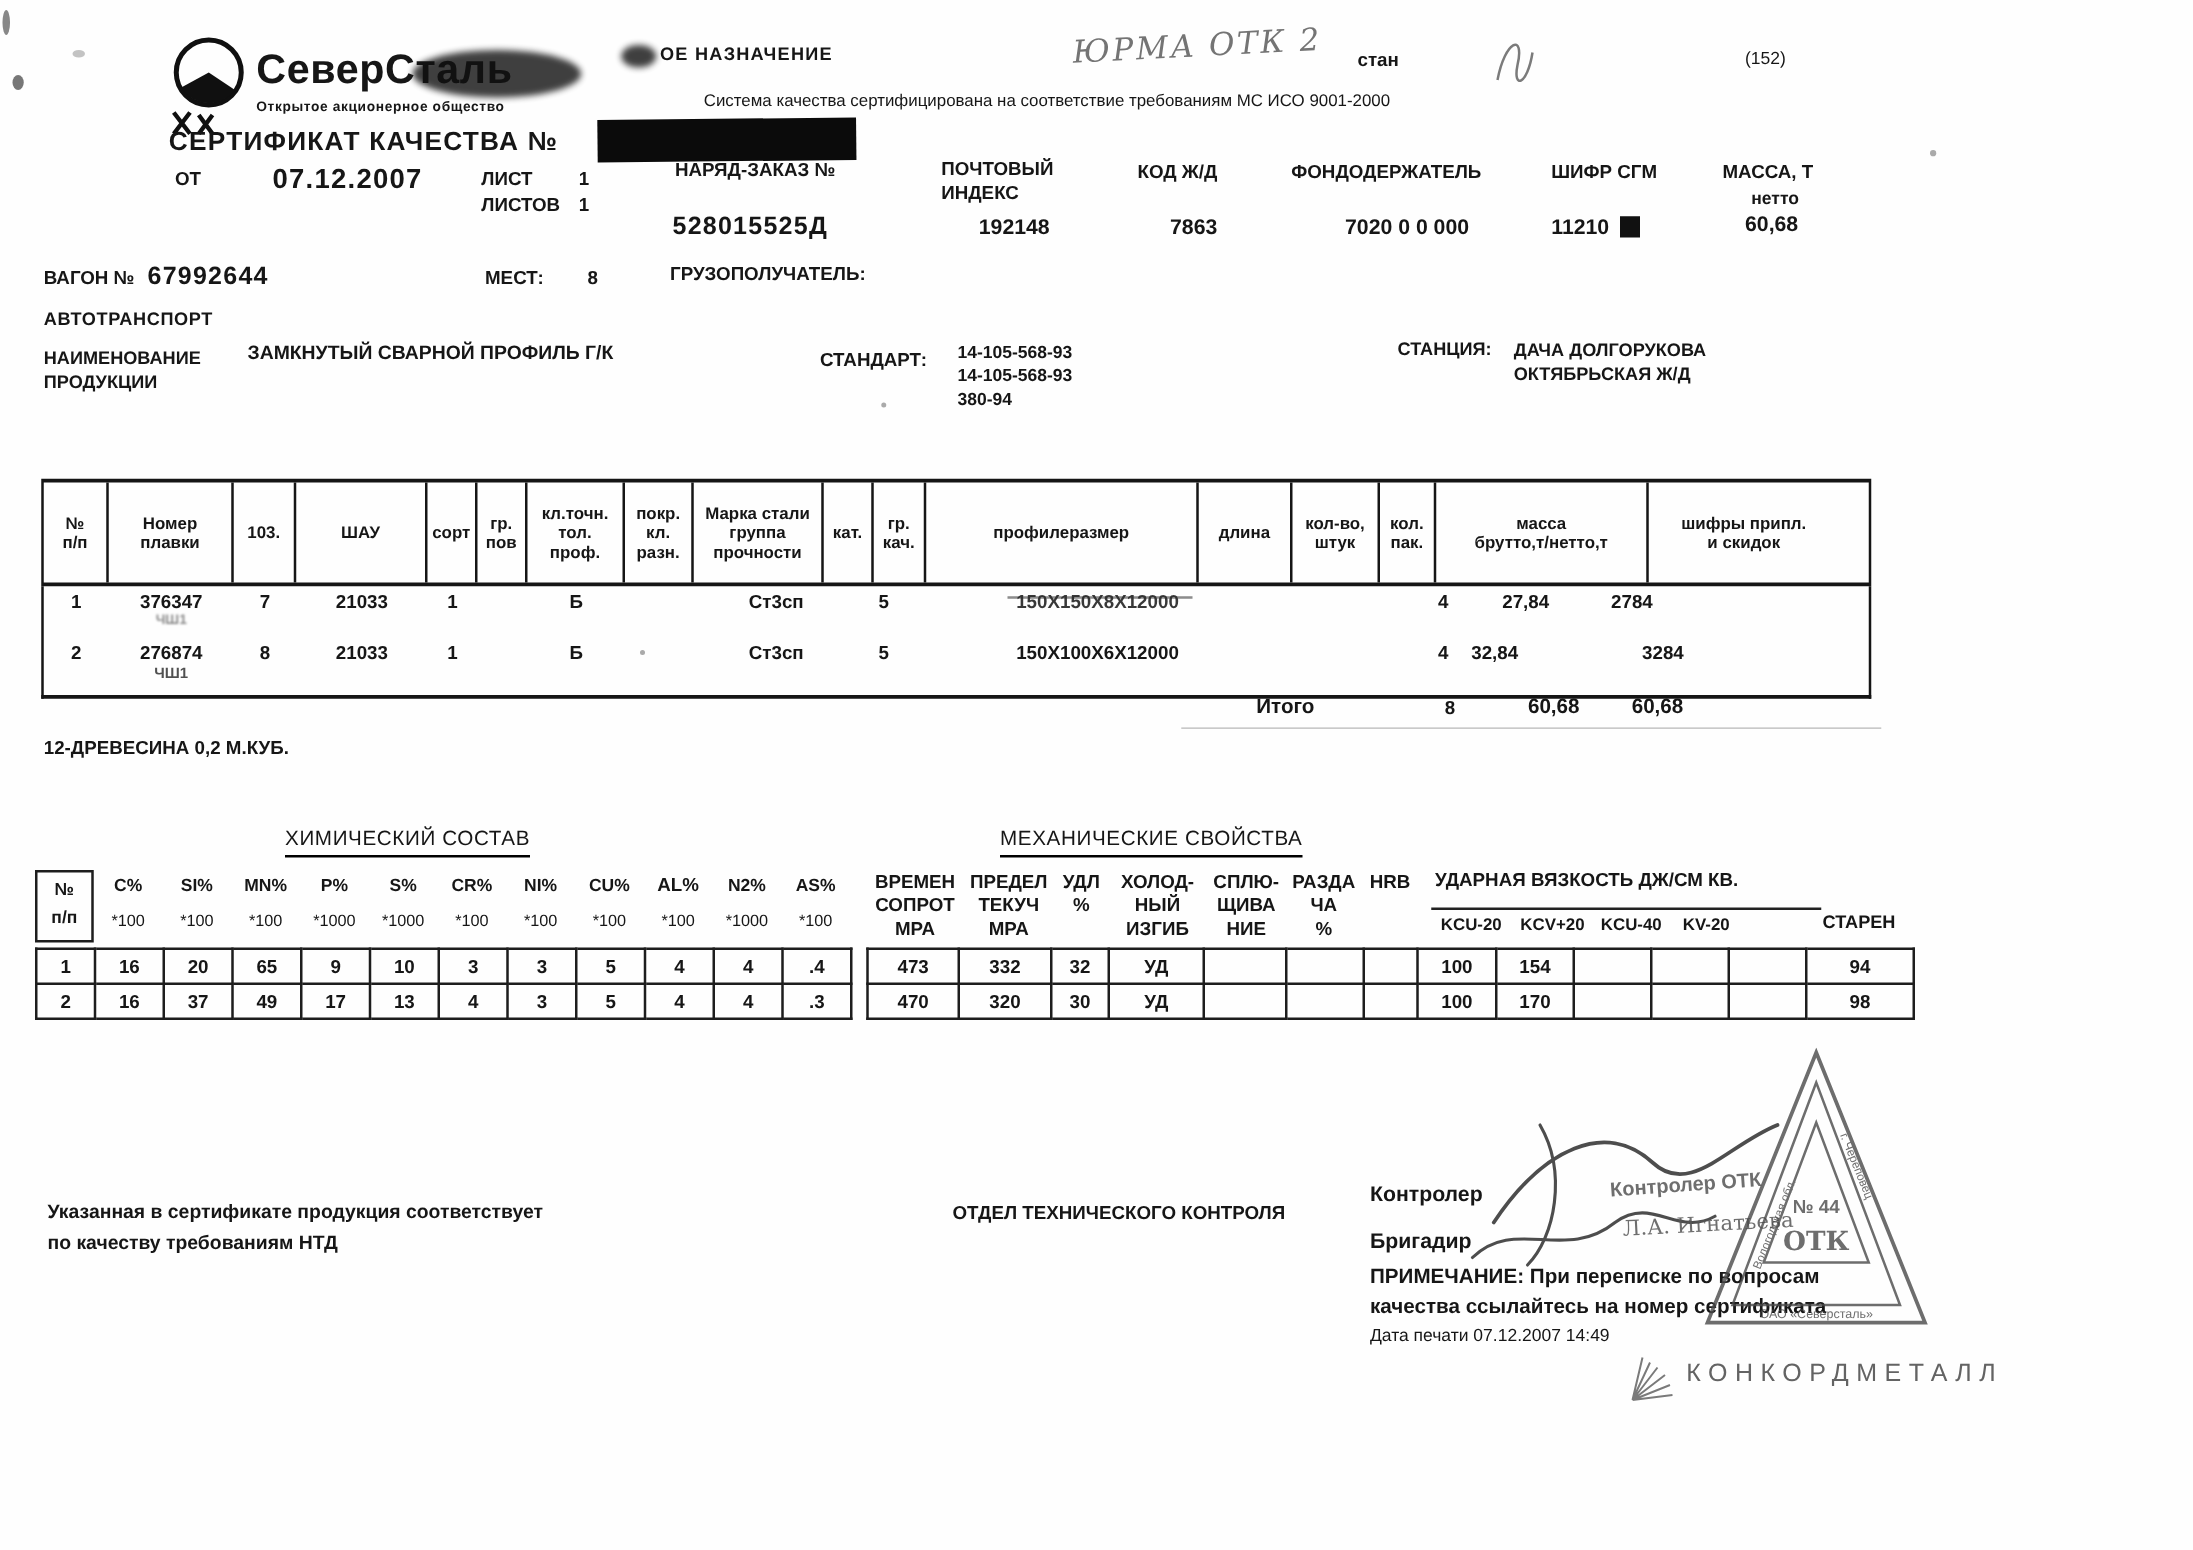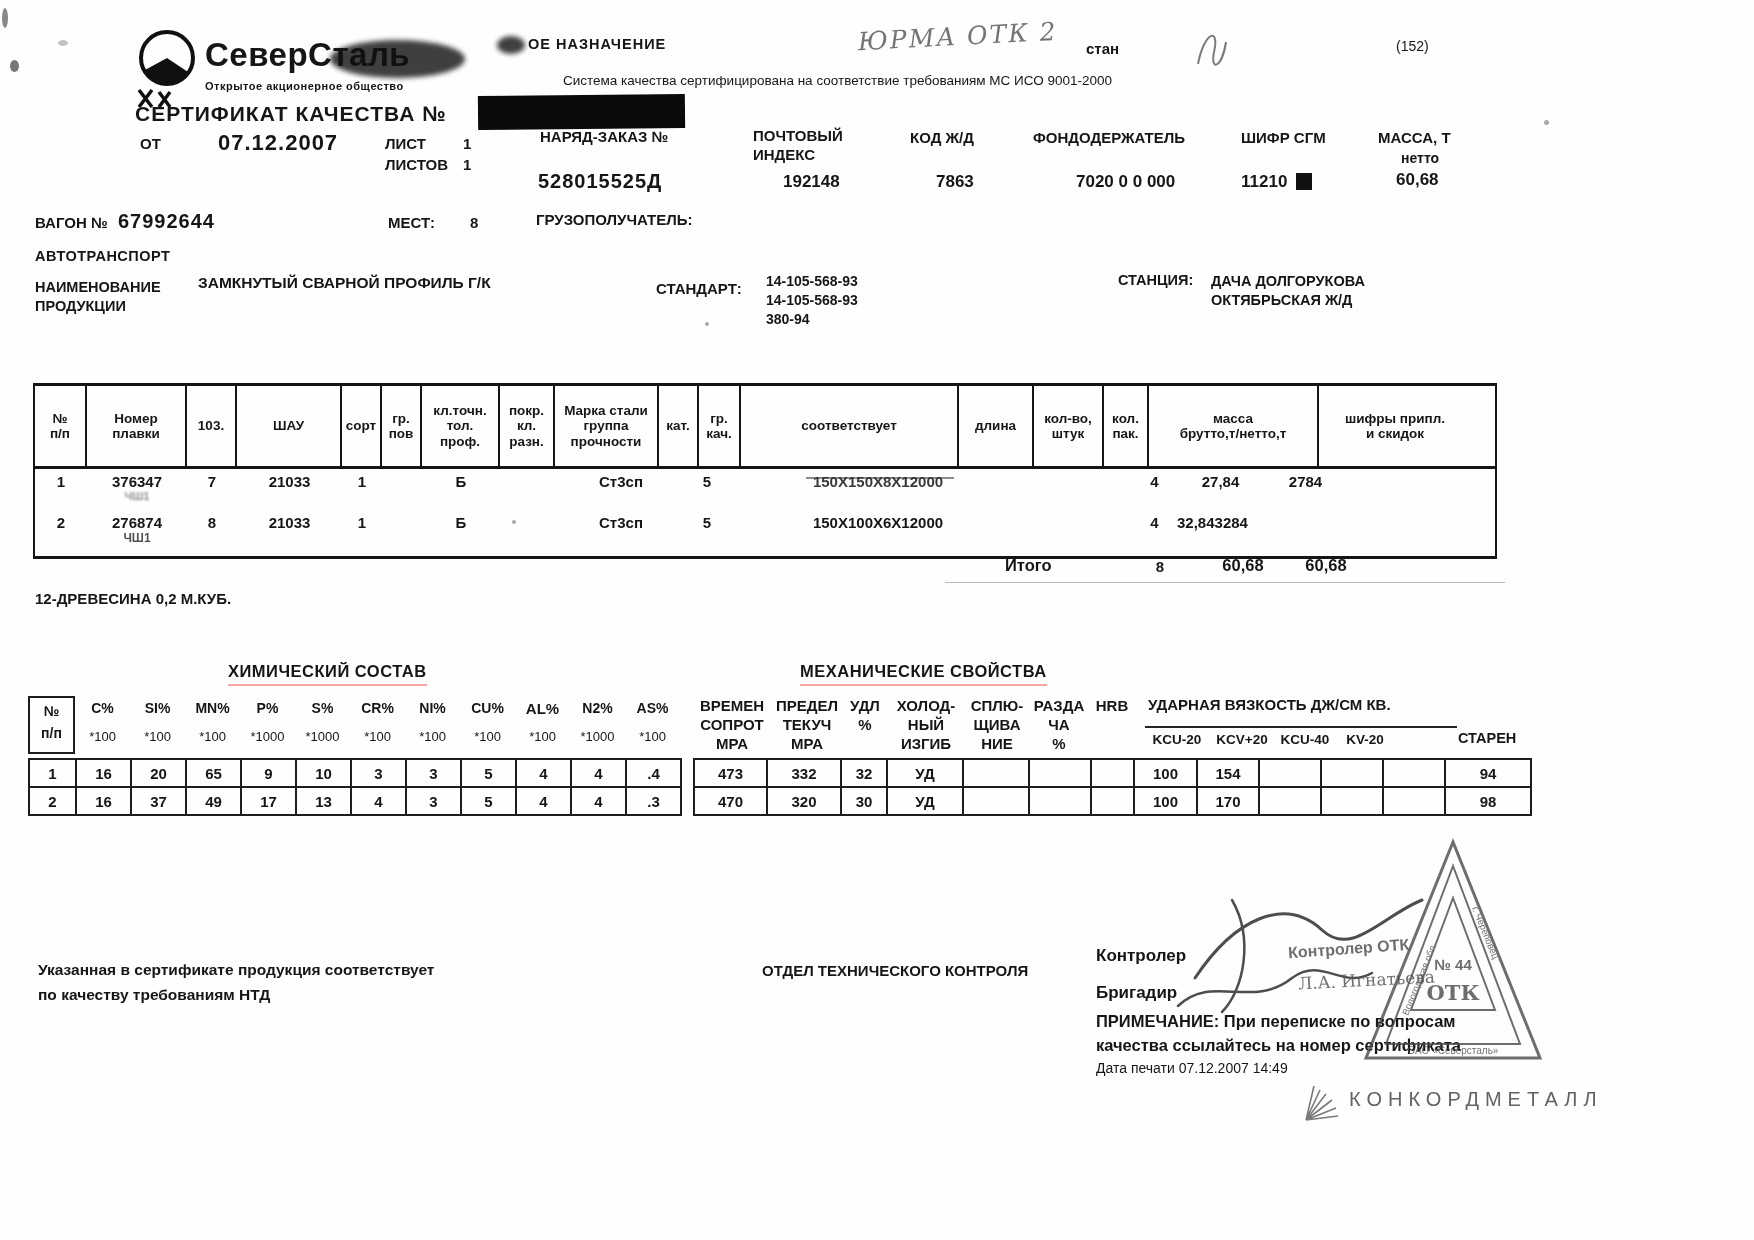--- a/index.html
+++ b/index.html
@@ -17,21 +17,21 @@
   .hc:last-child{border-right:none}
   .mt-body{border-left:2px solid #151515;border-right:2px solid #151515;border-bottom:3px solid #151515;
       height:90px;padding-top:4px;box-sizing:border-box}
   .mt-row{display:flex}
   .dc{box-sizing:border-box;text-align:center;font-weight:bold;font-size:15px;flex:none}
   .smear1{display:block;filter:blur(1px);opacity:.5;font-size:11px}
   .smear2{display:block;opacity:.75;filter:blur(.3px);font-size:12px}
   
   table.grid{border-collapse:collapse;table-layout:fixed;position:absolute}
   .grid td{border:2px solid #1d1d1d;height:26px;text-align:center;font-weight:bold;font-size:15px;padding:0;overflow:hidden}
-  .sect{font-size:16.5px;font-weight:bold;letter-spacing:.5px;border-bottom:2px solid #fca5a5;padding-bottom:3px}
+  .sect{font-size:16.5px;font-weight:normal;letter-spacing:.5px;border-bottom:2px solid #000000;padding-bottom:3px}
   .hr{position:absolute;background:#8a8a8a;height:1px}
   .noise{position:absolute;background:#555;border-radius:50%;opacity:.5}
   .inkblob{position:absolute;background:#101010;border-radius:50%;filter:blur(2.5px);opacity:.8}
   .stampgray{color:#565656;opacity:.85}
 </style>
 </head>
 <body>
 
 <div class="page">
 
@@ -123,21 +123,21 @@
 проф.</div>
       <div class="hc" style="width:55px">покр.
 кл.
 разн.</div>
       <div class="hc" style="width:104px">Марка стали
 группа
 прочности</div>
       <div class="hc" style="width:40px">кат.</div>
       <div class="hc" style="width:42px">гр.
 кач.</div>
-      <div class="hc" style="width:218px">соответствует</div>
+      <div class="hc" style="width:218px">профилеразмер</div>
       <div class="hc" style="width:75px">длина</div>
       <div class="hc" style="width:70px">кол-во,
 штук</div>
       <div class="hc" style="width:45px">кол.
 пак.</div>
       <div class="hc" style="width:170px">масса
 брутто,т/нетто,т</div>
       <div class="hc" style="width:152px">шифры припл.
 и скидок</div>
     </div>
@@ -179,21 +179,21 @@
         <div class="dc" style="width:40px"></div>
         <div class="dc" style="width:78px">Б</div>
         <div class="dc" style="width:55px"></div>
         <div class="dc" style="width:132px">Ст3сп</div>
         <div class="dc" style="width:40px">5</div>
         <div class="dc" style="width:42px"></div>
         <div class="dc" style="width:218px">150X100X6X12000</div>
         <div class="dc" style="width:75px"></div>
         <div class="dc" style="width:70px"></div>
         <div class="dc" style="width:45px">4</div>
-        <div class="dc" style="width:170px;display:flex;justify-content:flex-start">
+        <div class="dc" style="width:170px;display:flex;justify-content:space-between">
           <span>32,84</span>
           <span>3284</span>
         </div>
         <div class="dc" style="width:152px"></div>
       </div>
     </div>
   </div>
 
   <div class="a" style="left:806px;top:477px;width:148px;height:2px;background:#2e2e2e;opacity:.55"></div>
 

